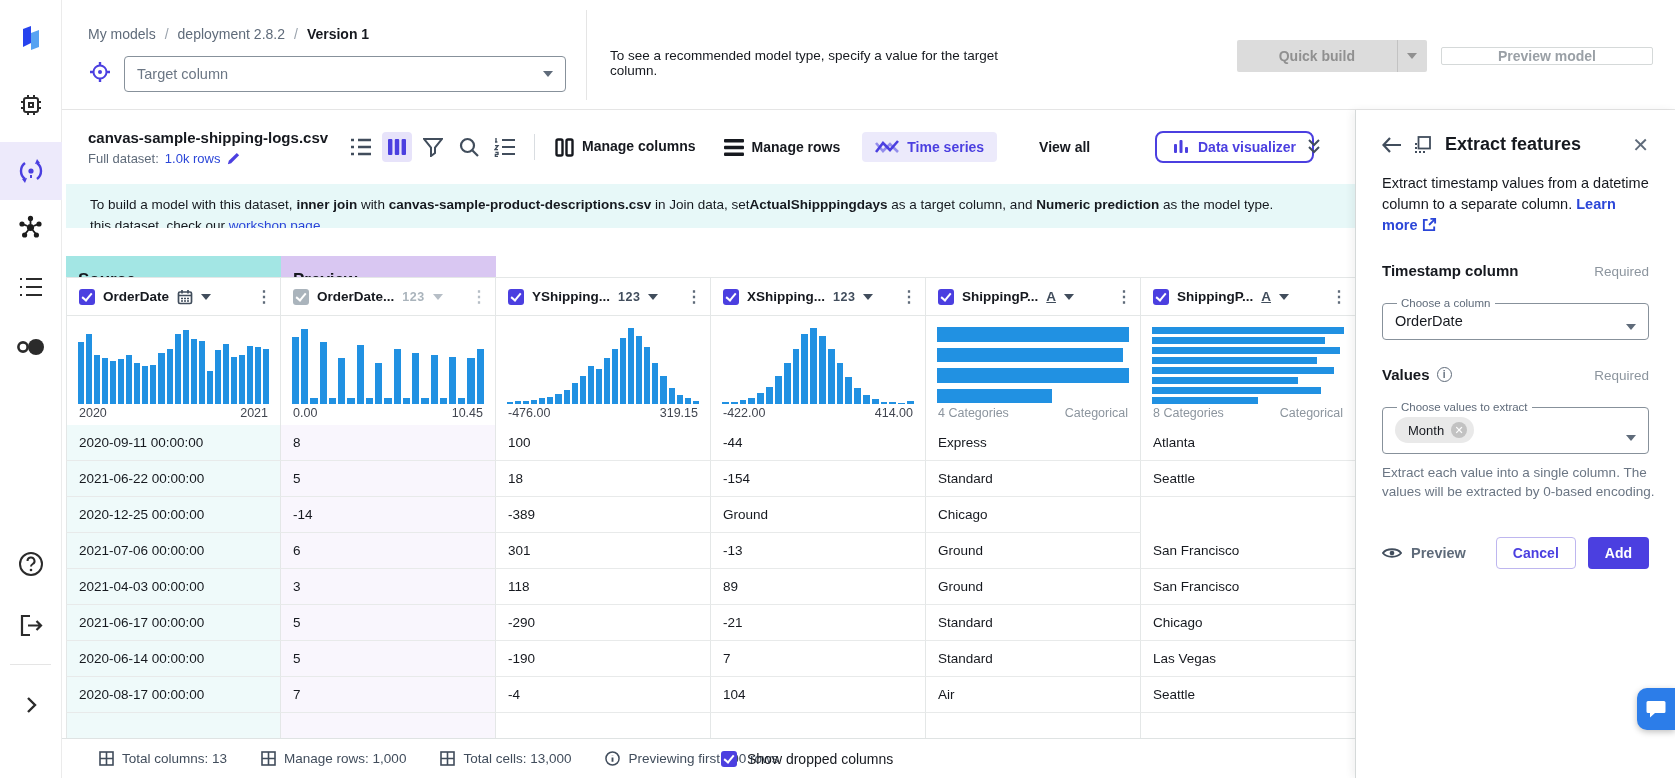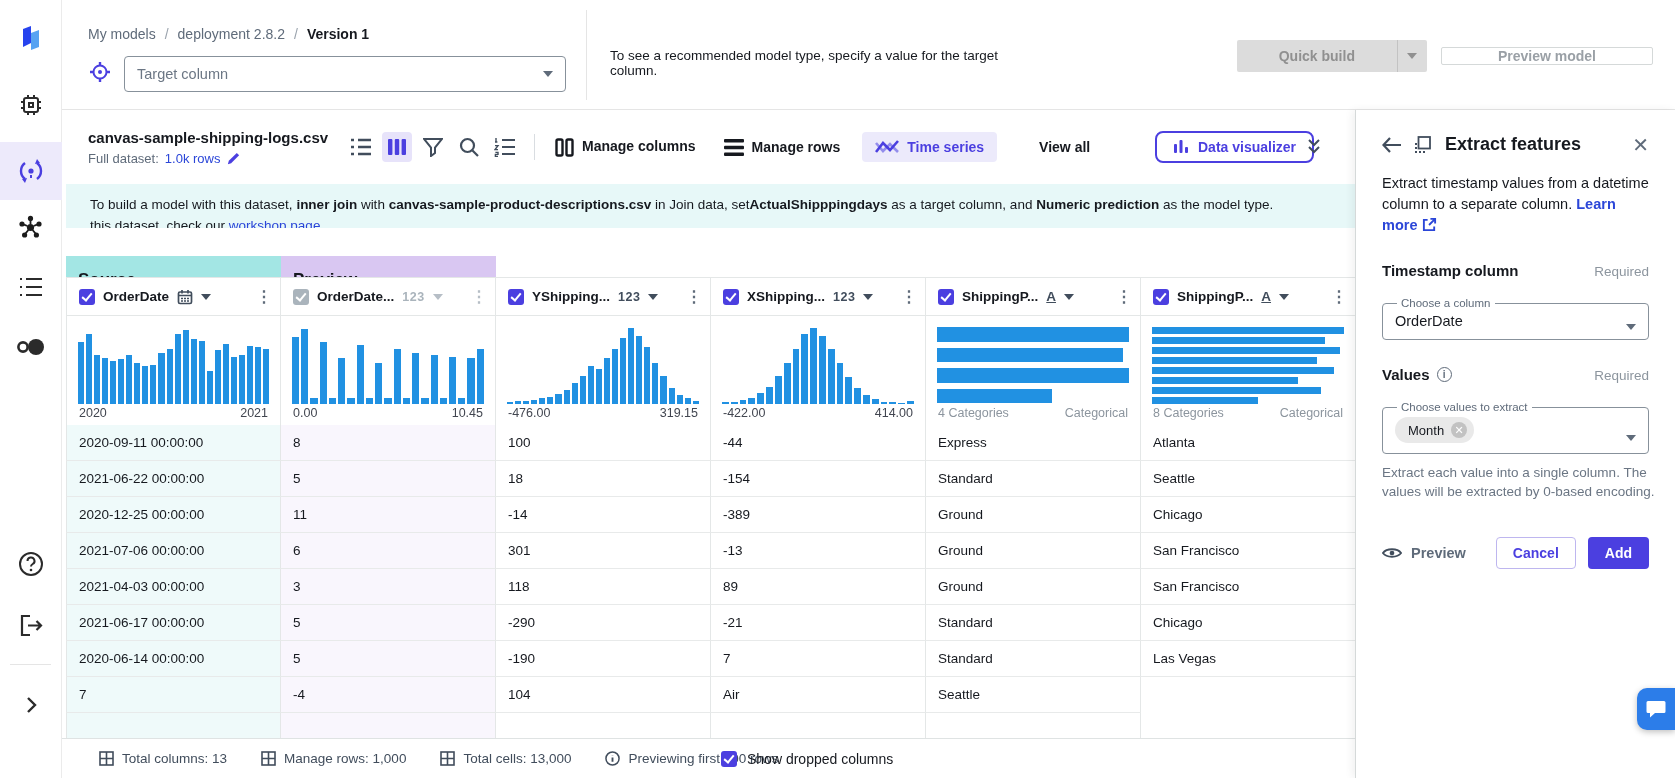--- a/index.html
+++ b/index.html
@@ -538,21 +538,20 @@
           <div class="data-row">
             <div class="dcell">2021-06-22 00:00:00</div>
             <div class="dcell">5</div>
             <div class="dcell">18</div>
             <div class="dcell">-154</div>
             <div class="dcell">Standard</div>
             <div class="dcell">Seattle</div>
           </div>
           <div class="data-row">
             <div class="dcell">2020-12-25 00:00:00</div>
-            <div class="dcell">11</div>
             <div class="dcell">-14</div>
             <div class="dcell">-389</div>
             <div class="dcell">Ground</div>
             <div class="dcell">Chicago</div>
           </div>
           <div class="data-row">
             <div class="dcell">2021-07-06 00:00:00</div>
             <div class="dcell">6</div>
             <div class="dcell">301</div>
             <div class="dcell">-13</div>
@@ -577,20 +576,21 @@
           </div>
           <div class="data-row">
             <div class="dcell">2020-06-14 00:00:00</div>
             <div class="dcell">5</div>
             <div class="dcell">-190</div>
             <div class="dcell">7</div>
             <div class="dcell">Standard</div>
             <div class="dcell">Las Vegas</div>
           </div>
           <div class="data-row">
+            <div class="dcell">2020-08-17 00:00:00</div>
             <div class="dcell">7</div>
             <div class="dcell">-4</div>
             <div class="dcell">104</div>
             <div class="dcell">Air</div>
             <div class="dcell">Seattle</div>
           </div>
           <div class="data-row">
             <div class="dcell"></div>
             <div class="dcell"></div>
             <div class="dcell"></div>

